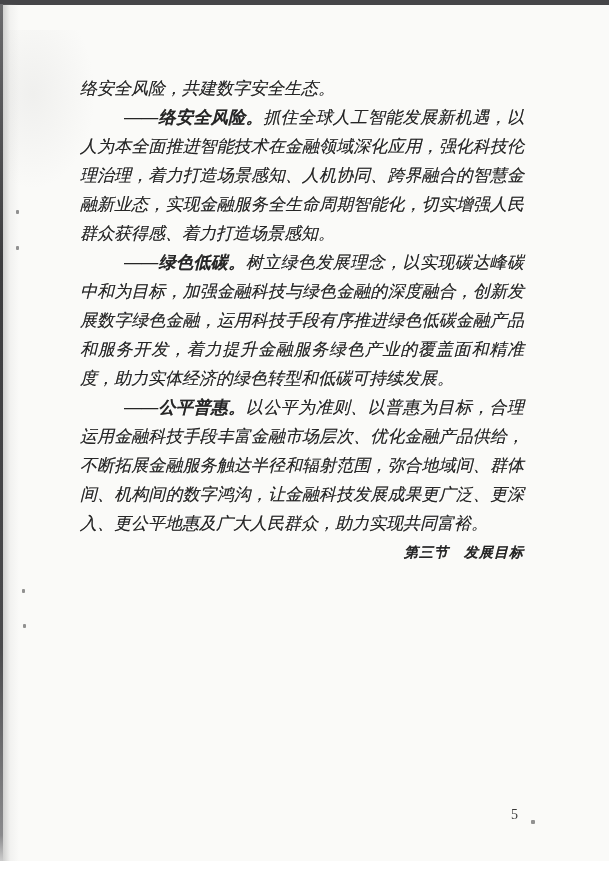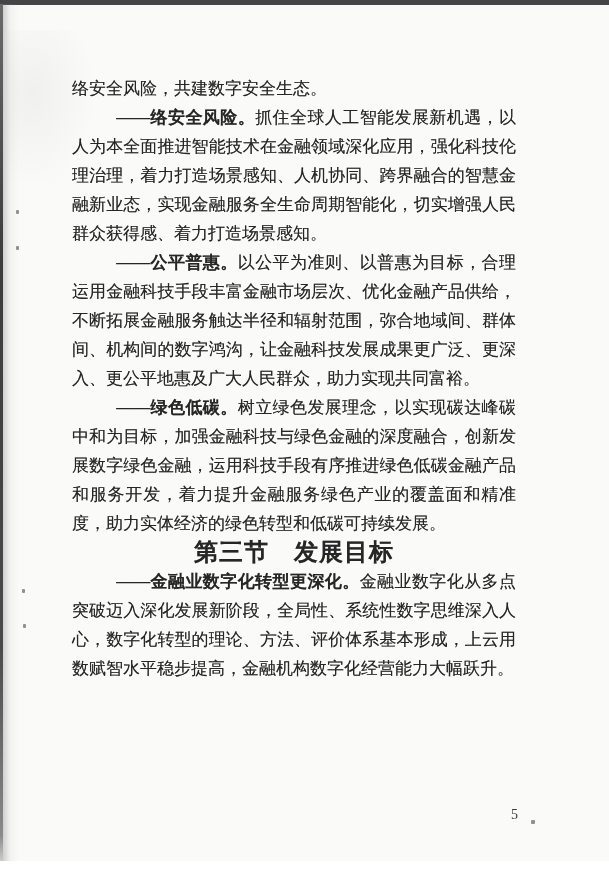--- a/index.html
+++ b/index.html
@@ -54,36 +54,37 @@
     opacity: 0.75;
   }
   .speck.s1 { left: 16px; top: 210px; }
   .speck.s2 { left: 16px; top: 246px; }
   .speck.s3 { left: 22px; top: 589px; }
   .speck.s4 { left: 23px; top: 624px; }
   .speck.s5 { left: 531px; top: 820px; width: 4px; height: 4px; }
   
   .content {
     position: absolute;
-    left: 72px; top: 74px;
+    left: 80px; top: 74px;
     width: 444px;
     font-size: 17px;
     line-height: 29px;
     color: #262626;
     text-align: justify;
     text-justify: inter-ideograph;
     text-shadow: 0 0 0.5px rgba(50,50,50,0.55);
+    font-style: italic;
   }
   .content p { margin: 0; }
   .para { text-indent: 2.6em; }
   .lead { font-weight: bold; }
   .heading {
     margin: 38px 0 27px 0;
-    text-align: center;
-    font-size: 24px;
+    text-align: right;
+    font-size: 14px;
     font-weight: bold;
     letter-spacing: 1px;
     text-indent: 0;
   }
   .pagenum {
     position: absolute;
     left: 511px; top: 807px;
     font-size: 14px;
     color: #3a3a3a;
     font-family: "Liberation Serif", "DejaVu Serif", serif;
@@ -105,26 +106,25 @@
   <div class="speck s3"></div>
   <div class="speck s4"></div>
   <div class="speck s5"></div>
 
   <div class="content">
 
     <p class="cont">络安全风险，共建数字安全生态。</p>
 
     <p class="para"><span class="lead">——络安全风险。</span><span>抓住全球人工智能发展新机遇，以人为本全面推进智能技术在金融领域深化应用，强化科技伦理治理，着力打造场景感知、人机协同、跨界融合的智慧金融新业态，实现金融服务全生命周期智能化，切实增强人民群众获得感、着力打造场景感知。</span></p>
 
+    <p class="para"><span class="lead">——绿色低碳。</span><span>树立绿色发展理念，以实现碳达峰碳中和为目标，加强金融科技与绿色金融的深度融合，创新发展数字绿色金融，运用科技手段有序推进绿色低碳金融产品和服务开发，着力提升金融服务绿色产业的覆盖面和精准度，助力实体经济的绿色转型和低碳可持续发展。</span></p>
+
     <p class="para"><span class="lead">——公平普惠。</span><span>以公平为准则、以普惠为目标，合理运用金融科技手段丰富金融市场层次、优化金融产品供给，不断拓展金融服务触达半径和辐射范围，弥合地域间、群体间、机构间的数字鸿沟，让金融科技发展成果更广泛、更深入、更公平地惠及广大人民群众，助力实现共同富裕。</span></p>
-
-    <p class="para"><span class="lead">——绿色低碳。</span><span>树立绿色发展理念，以实现碳达峰碳中和为目标，加强金融科技与绿色金融的深度融合，创新发展数字绿色金融，运用科技手段有序推进绿色低碳金融产品和服务开发，着力提升金融服务绿色产业的覆盖面和精准度，助力实体经济的绿色转型和低碳可持续发展。</span></p>
 
     <p class="heading">第三节　发展目标</p>
 
-    <p class="para"><span class="lead">——金融业数字化转型更深化。</span><span>金融业数字化从多点突破迈入深化发展新阶段，全局性、系统性数字思维深入人心，数字化转型的理论、方法、评价体系基本形成，上云用数赋智水平稳步提高，金融机构数字化经营能力大幅跃升。</span></p>
 
 
   </div>
 
   <div class="pagenum">5</div>
 
 </div>
 
 </body></html>

